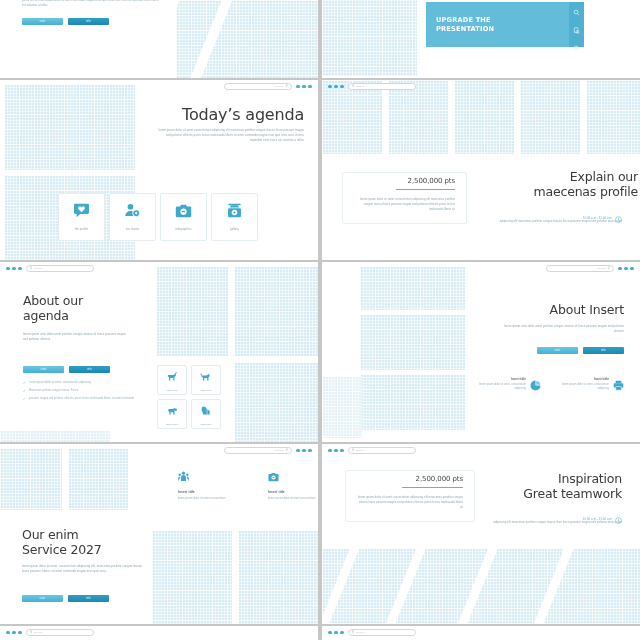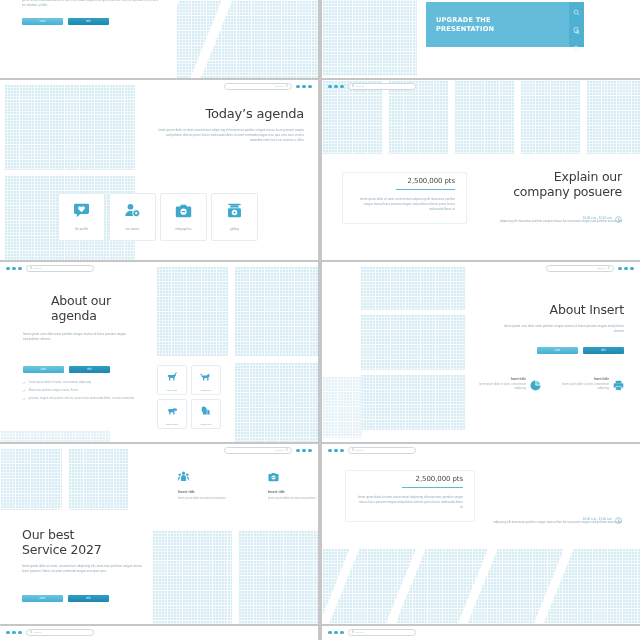--- a/index.html
+++ b/index.html
@@ -224,21 +224,21 @@
         <span class="mag">⚲</span>
         <span class="ph">Search</span>
       </div>
       <div class="dots">
         <span class="dot"></span>
         <span class="dot"></span>
         <span class="dot"></span>
       </div>
     </div>
 
-    <div class="h1" style="position:absolute;right:14px;top:26px;font-size:13px;text-align:right;">Today’s agenda</div>
+    <div class="h1" style="position:absolute;right:14px;top:26px;font-size:16px;text-align:right;">Today’s agenda</div>
     <div class="body" style="position:absolute;right:14px;top:48px;width:150px;font-size:2.85px;text-align:right;">lorem ipsum dolor sit amet consectetuer adipiscing elit maecenas porttitor congue massa fusce posuere magna sed pulvinar ultricies purus lectus malesuada libero sit amet commodo magna eros quis urna nunc viverra imperdiet enim fusce est vivamus a tellus</div>
 
     <div class="cards" style="position:absolute;left:58px;top:113px;">
       <div class="card">
         <span class="ic">
           <svg width="17" height="15" viewBox="0 0 24 22" fill="#3fa9cd">
               <path d="M3 1h18a2 2 0 0 1 2 2v11a2 2 0 0 1-2 2H10l-5 5v-5H3a2 2 0 0 1-2-2V3a2 2 0 0 1 2-2z"></path>
               <path d="M12 13.4 7.6 9.3a2.7 2.7 0 0 1 3.8-3.8l.6.6.6-.6a2.7 2.7 0 0 1 3.8 3.8z" fill="#ffffff"></path>
             </svg>
         </span>
@@ -298,23 +298,23 @@
         <span class="ph">Search</span>
       </div>
     </div>
 
     <div class="statcard" style="position:absolute;left:20px;top:92px;width:125px;">
       <div class="statnum">2,500,000 pts</div>
       <div class="statbar"></div>
       <div class="body" style="font-size:2.8px;">lorem ipsum dolor sit amet consectetuer adipiscing elit maecenas porttitor congue massa fusce posuere magna sed pulvinar ultricies purus lectus malesuada libero sit</div>
     </div>
 
-    <div class="h1" style="position:absolute;right:18px;top:90px;font-size:12.5px;text-align:right;">
+    <div class="h1" style="position:absolute;right:2px;top:90px;font-size:12.5px;text-align:right;">
       <span>Explain our</span><br>
-      <span>company posuere</span>
+      <span>maecenas profile</span>
     </div>
     <div class="timerow" style="position:absolute;right:18px;top:129px;width:120px;">
       <span class="tt">10:00 a.m - 11:00 a.m</span>
       <span>
         <svg width="7" height="7" viewBox="0 0 16 16" fill="none" stroke="#5cb0cf" stroke-width="1.3">
             <circle cx="8" cy="8" r="6.6"></circle>
             <path d="M8 4.4V8l2.6 1.8"></path>
           </svg>
       </span>
     </div>
@@ -332,21 +332,21 @@
         <span class="dot"></span>
         <span class="dot"></span>
         <span class="dot"></span>
       </div>
       <div class="searchpill">
         <span class="mag">⚲</span>
         <span class="ph">Search</span>
       </div>
     </div>
 
-    <div class="h1" style="position:absolute;left:23px;top:32px;font-size:12.5px;margin-left:28px;">
+    <div class="h1" style="position:absolute;left:23px;top:32px;font-size:12.5px;">
       <span>About our</span><br>
       <span>agenda</span>
     </div>
     <div class="body" style="position:absolute;left:23px;top:70px;width:105px;font-size:2.9px;">lorem ipsum urna dolor amet porttitor congue massa sit fusce posuere magna sed pulvinar ultricies</div>
     <div class="btnrow" style="position:absolute;left:23px;top:104px;">
       <div class="btn start">start</div>
       <div class="btn info">info</div>
     </div>
 
     <div class="checks" style="position:absolute;left:23px;top:119px;width:115px;">
@@ -498,21 +498,21 @@
               <circle cx="12" cy="11" r="4.4" fill="#ffffff"></circle>
               <rect x="9.4" y="10" width="5.2" height="1.7" fill="#3fa9cd"></rect>
             </svg>
         </span>
         <div class="ft">Insert title</div>
         <div class="fb">lorem ipsum dolor sit amet consectetuer</div>
       </div>
     </div>
 
     <div class="h1" style="position:absolute;left:22px;top:84px;font-size:12.5px;">
-      <span>Our best</span><br>
+      <span>Our enim</span><br>
       <span>Service 2027</span>
     </div>
     <div class="body" style="position:absolute;left:22px;top:120px;width:120px;font-size:2.9px;">lorem ipsum dolor sit amet, consectetuer adipiscing elit, maecenas porttitor congue massa fusce posuere, libero, sit amet commodo magna eros quis urna.</div>
     <div class="btnrow" style="position:absolute;left:22px;top:151px;">
       <div class="btn start">start</div>
       <div class="btn info">info</div>
     </div>
   </div>
 
   <div class="slide">
@@ -534,20 +534,24 @@
         <span class="ph">Search</span>
       </div>
     </div>
 
     <div class="statcard" style="position:absolute;left:23px;top:26px;width:130px;">
       <div class="statnum">2,500,000 pts</div>
       <div class="statbar"></div>
       <div class="body" style="font-size:2.8px;">lorem ipsum dolor sit amet consectetuer adipiscing elit maecenas porttitor congue massa fusce posuere magna sed pulvinar ultricies purus lectus malesuada libero sit</div>
     </div>
 
+    <div class="h1" style="position:absolute;right:18px;top:28px;font-size:12.5px;text-align:right;">
+      <span>Inspiration</span><br>
+      <span>Great teamwork</span>
+    </div>
     <div class="timerow" style="position:absolute;right:18px;top:66px;width:120px;">
       <span class="tt">10:00 a.m - 11:00 a.m</span>
       <span>
         <svg width="7" height="7" viewBox="0 0 16 16" fill="none" stroke="#5cb0cf" stroke-width="1.3">
             <circle cx="8" cy="8" r="6.6"></circle>
             <path d="M8 4.4V8l2.6 1.8"></path>
           </svg>
       </span>
     </div>
     <div class="body" style="position:absolute;right:18px;top:76px;width:130px;font-size:2.8px;text-align:right;">adipiscing elit maecenas porttitor congue massa then fusce posuere magna sed pulvinar massa doe</div>

